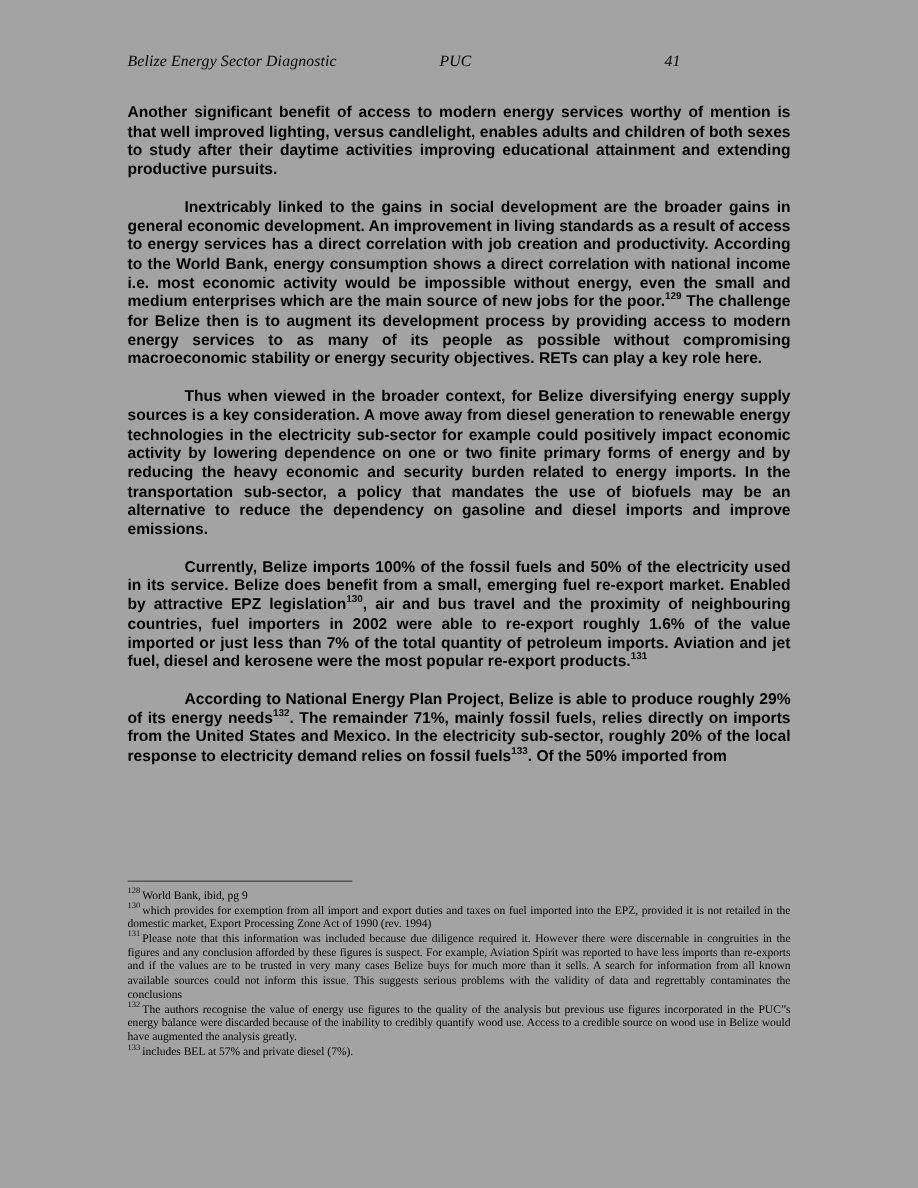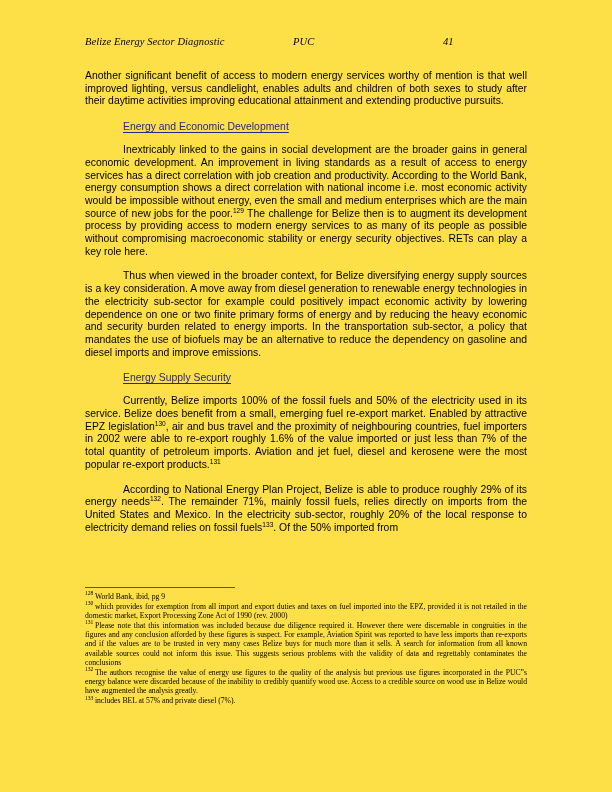--- a/index.html
+++ b/index.html
@@ -11,21 +11,21 @@
     width: 612px;
     height: 792px;
     overflow: hidden;
     font-family: "Liberation Sans", sans-serif;
     color: #000000;
   }
   .page {
     position: relative;
     width: 612px;
     height: 792px;
-    background: #fde047;
+    background: #a3a3a3;
     box-sizing: border-box;
   }
 
   
   .running-head {
     position: absolute;
     left: 85px;
     top: 36px;
     width: 442px;
     display: flex;
@@ -49,20 +49,21 @@
 
   p.para {
     margin: 0 0 12px 0;
     font-family: "Liberation Sans", sans-serif;
     font-size: 10.4px;
     line-height: 12.7px;
     text-align: justify;
     text-justify: inter-word;
     color: #000000;
     word-spacing: 0px;
+    font-weight: bold;
   }
   p.para.indent { text-indent: 38px; }
   p.para.tight  { margin-bottom: 11px; }
 
   sup.fn {
     font-size: 6.6px;
     vertical-align: super;
     line-height: 0;
   }
 
@@ -117,42 +118,36 @@
   <div class="running-head">
     <span class="rh-left">Belize Energy Sector Diagnostic</span>
     <span class="rh-center">PUC</span>
     <span class="rh-right">41</span>
   </div>
 
   <div class="body-block">
 
     <p class="para">Another significant benefit of access to modern energy services worthy of mention is that well improved lighting, versus candlelight, enables adults and children of both sexes to study after their daytime activities improving educational attainment and extending productive pursuits.</p>
 
-    <h2 class="sub">
-      <span class="u">Energy and Economic Development</span>
-    </h2>
 
     <p class="para indent"><span>Inextricably linked to the gains in social development are the broader gains in general economic development. An improvement in living standards as a result of access to energy services has a direct correlation with job creation and productivity. According to the World Bank, energy consumption shows a direct correlation with national income i.e. most economic activity would be impossible without energy, even the small and medium enterprises which are the main source of new jobs for the poor.</span><sup class="fn">129</sup><span> The challenge for Belize then is to augment its development process by providing access to modern energy services to as many of its people as possible without compromising macroeconomic stability or energy security objectives. RETs can play a key role here.</span></p>
 
     <p class="para indent">Thus when viewed in the broader context, for Belize diversifying energy supply sources is a key consideration. A move away from diesel generation to renewable energy technologies in the electricity sub-sector for example could positively impact economic activity by lowering dependence on one or two finite primary forms of energy and by reducing the heavy economic and security burden related to energy imports. In the transportation sub-sector, a policy that mandates the use of biofuels may be an alternative to reduce the dependency on gasoline and diesel imports and improve emissions.</p>
 
-    <h2 class="sub">
-      <span class="u">Energy Supply Security</span>
-    </h2>
 
     <p class="para indent"><span>Currently, Belize imports 100% of the fossil fuels and 50% of the electricity used in its service.  Belize does benefit from a small, emerging fuel re-export market. Enabled by attractive EPZ legislation</span><sup class="fn">130</sup><span>, air and bus travel and the proximity of neighbouring countries, fuel importers in 2002 were able to re-export roughly 1.6% of the value imported or just less than 7% of the total quantity of petroleum imports. Aviation and jet fuel, diesel and kerosene were the most popular re-export products.</span><sup class="fn">131</sup></p>
 
     <p class="para indent tight"><span>According to National Energy Plan Project, Belize is able to produce roughly 29% of its energy needs</span><sup class="fn">132</sup><span>.  The remainder 71%, mainly fossil fuels, relies directly on imports from the United States and Mexico. In the electricity sub-sector, roughly 20% of the local response to electricity demand relies on fossil fuels</span><sup class="fn">133</sup><span>.   Of the 50% imported from</span></p>
 
   </div>
 
   <div class="footnote-zone">
     <hr class="fn-rule">
     <div id="footnote-list">
         <p class="fn-item"><sup>128</sup><span>World Bank, ibid, pg 9</span></p>
-        <p class="fn-item"><sup>130</sup><span>which provides for exemption from all import and export duties and taxes on fuel imported into the EPZ, provided it is not retailed in the domestic market, Export Processing Zone Act of 1990 (rev. 2000)</span></p>
+        <p class="fn-item"><sup>130</sup><span>which provides for exemption from all import and export duties and taxes on fuel imported into the EPZ, provided it is not retailed in the domestic market, Export Processing Zone Act of 1990 (rev. 1994)</span></p>
         <p class="fn-item"><sup>131</sup><span>Please note that this information was included because due diligence required it. However there were discernable in congruities in the figures and any conclusion afforded by these figures is suspect. For example, Aviation Spirit was reported to have less imports than re-exports and if the values are to be trusted in very many cases Belize buys for much more than it sells.  A search for information from all known available sources could not inform this issue. This suggests serious  problems  with the validity of data and regrettably contaminates the conclusions</span></p>
         <p class="fn-item"><sup>132</sup><span>The authors recognise the value of energy use figures to the quality of the analysis but previous use figures incorporated in the PUC”s energy balance were discarded because of the inability to credibly quantify wood use. Access to a credible source on wood use in Belize would have augmented the analysis greatly.</span></p>
         <p class="fn-item"><sup>133</sup><span>includes BEL at 57% and private diesel (7%).</span></p>
       </div>
   </div>
 
 </div>
 
 </body></html>

